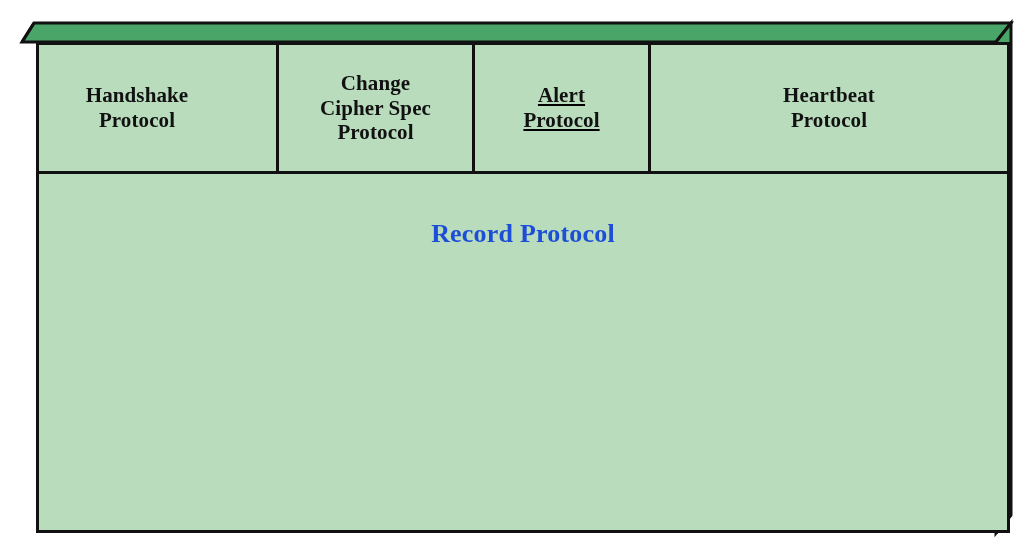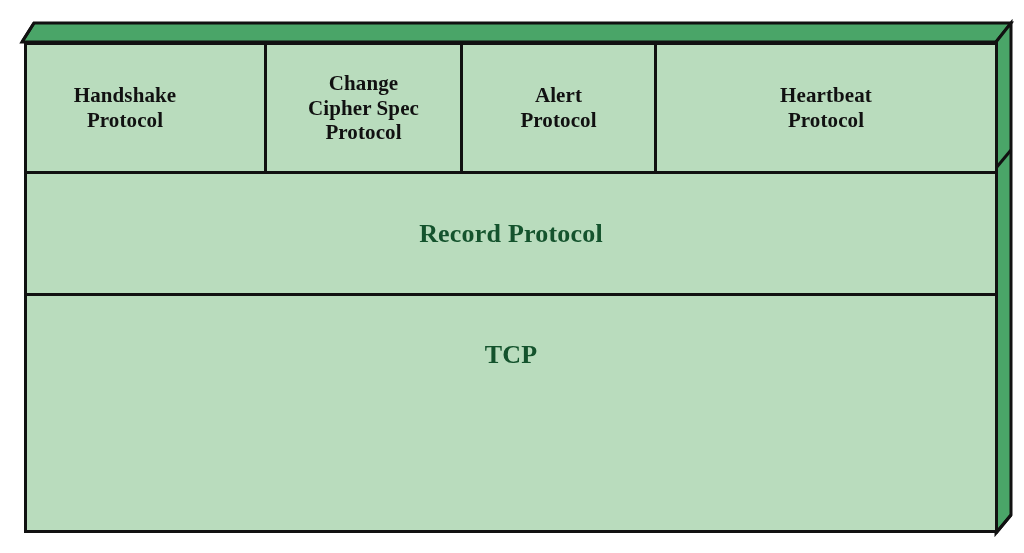--- a/index.html
+++ b/index.html
@@ -22,21 +22,21 @@
     left: 0;
     top: 0;
     width: 1024px;
     height: 553px;
     pointer-events: none;
   }
 
   
   .stack {
     position: absolute;
-    left: 24px;
+    left: 36px;
     top: 42px;
     width: 974px;
     height: 491px;
     box-sizing: border-box;
     border: 3px solid #111111;
     background: #b9dcbd;
     display: flex;
     flex-direction: column;
   }
 
@@ -73,33 +73,33 @@
     font-weight: bold;
     font-size: 21px;
     line-height: 1.17;
     color: #111111;
     letter-spacing: 0.1px;
   }
 
   .wide-label {
     font-weight: bold;
     font-size: 26px;
-    color: #14532d;
+    color: #1d4ed8;
     letter-spacing: 0.2px;
   }
 
   .row-wide {
     align-items: center;
     justify-content: center;
   }
 
   
   .col-0 { width: 196px; }
   .col-1 { width: 196px; margin-left: 41px; }
-  .col-2 { width: 194px; }
+  .col-2 { width: 176px; text-decoration: underline; }
   .col-3 { width: 197px; }
   .col-4 { flex: 1 1 auto; }
 </style>
 </head>
 <body>
 
 <div id="canvas">
 
   <svg class="extrude-svg" viewBox="0 0 1024 553" preserveAspectRatio="none" aria-hidden="true">
 
@@ -126,19 +126,16 @@
       </div>
       <div class="cell col-4">
         <span class="cell-label">Heartbeat<br>Protocol</span>
       </div>
     </div>
 
     <div class="row row-record row-wide">
       <span class="wide-label">Record Protocol</span>
     </div>
 
-    <div class="row row-tcp row-wide">
-      <span class="wide-label">TCP</span>
-    </div>
 
 
   </div>
 </div>
 
 </body></html>

